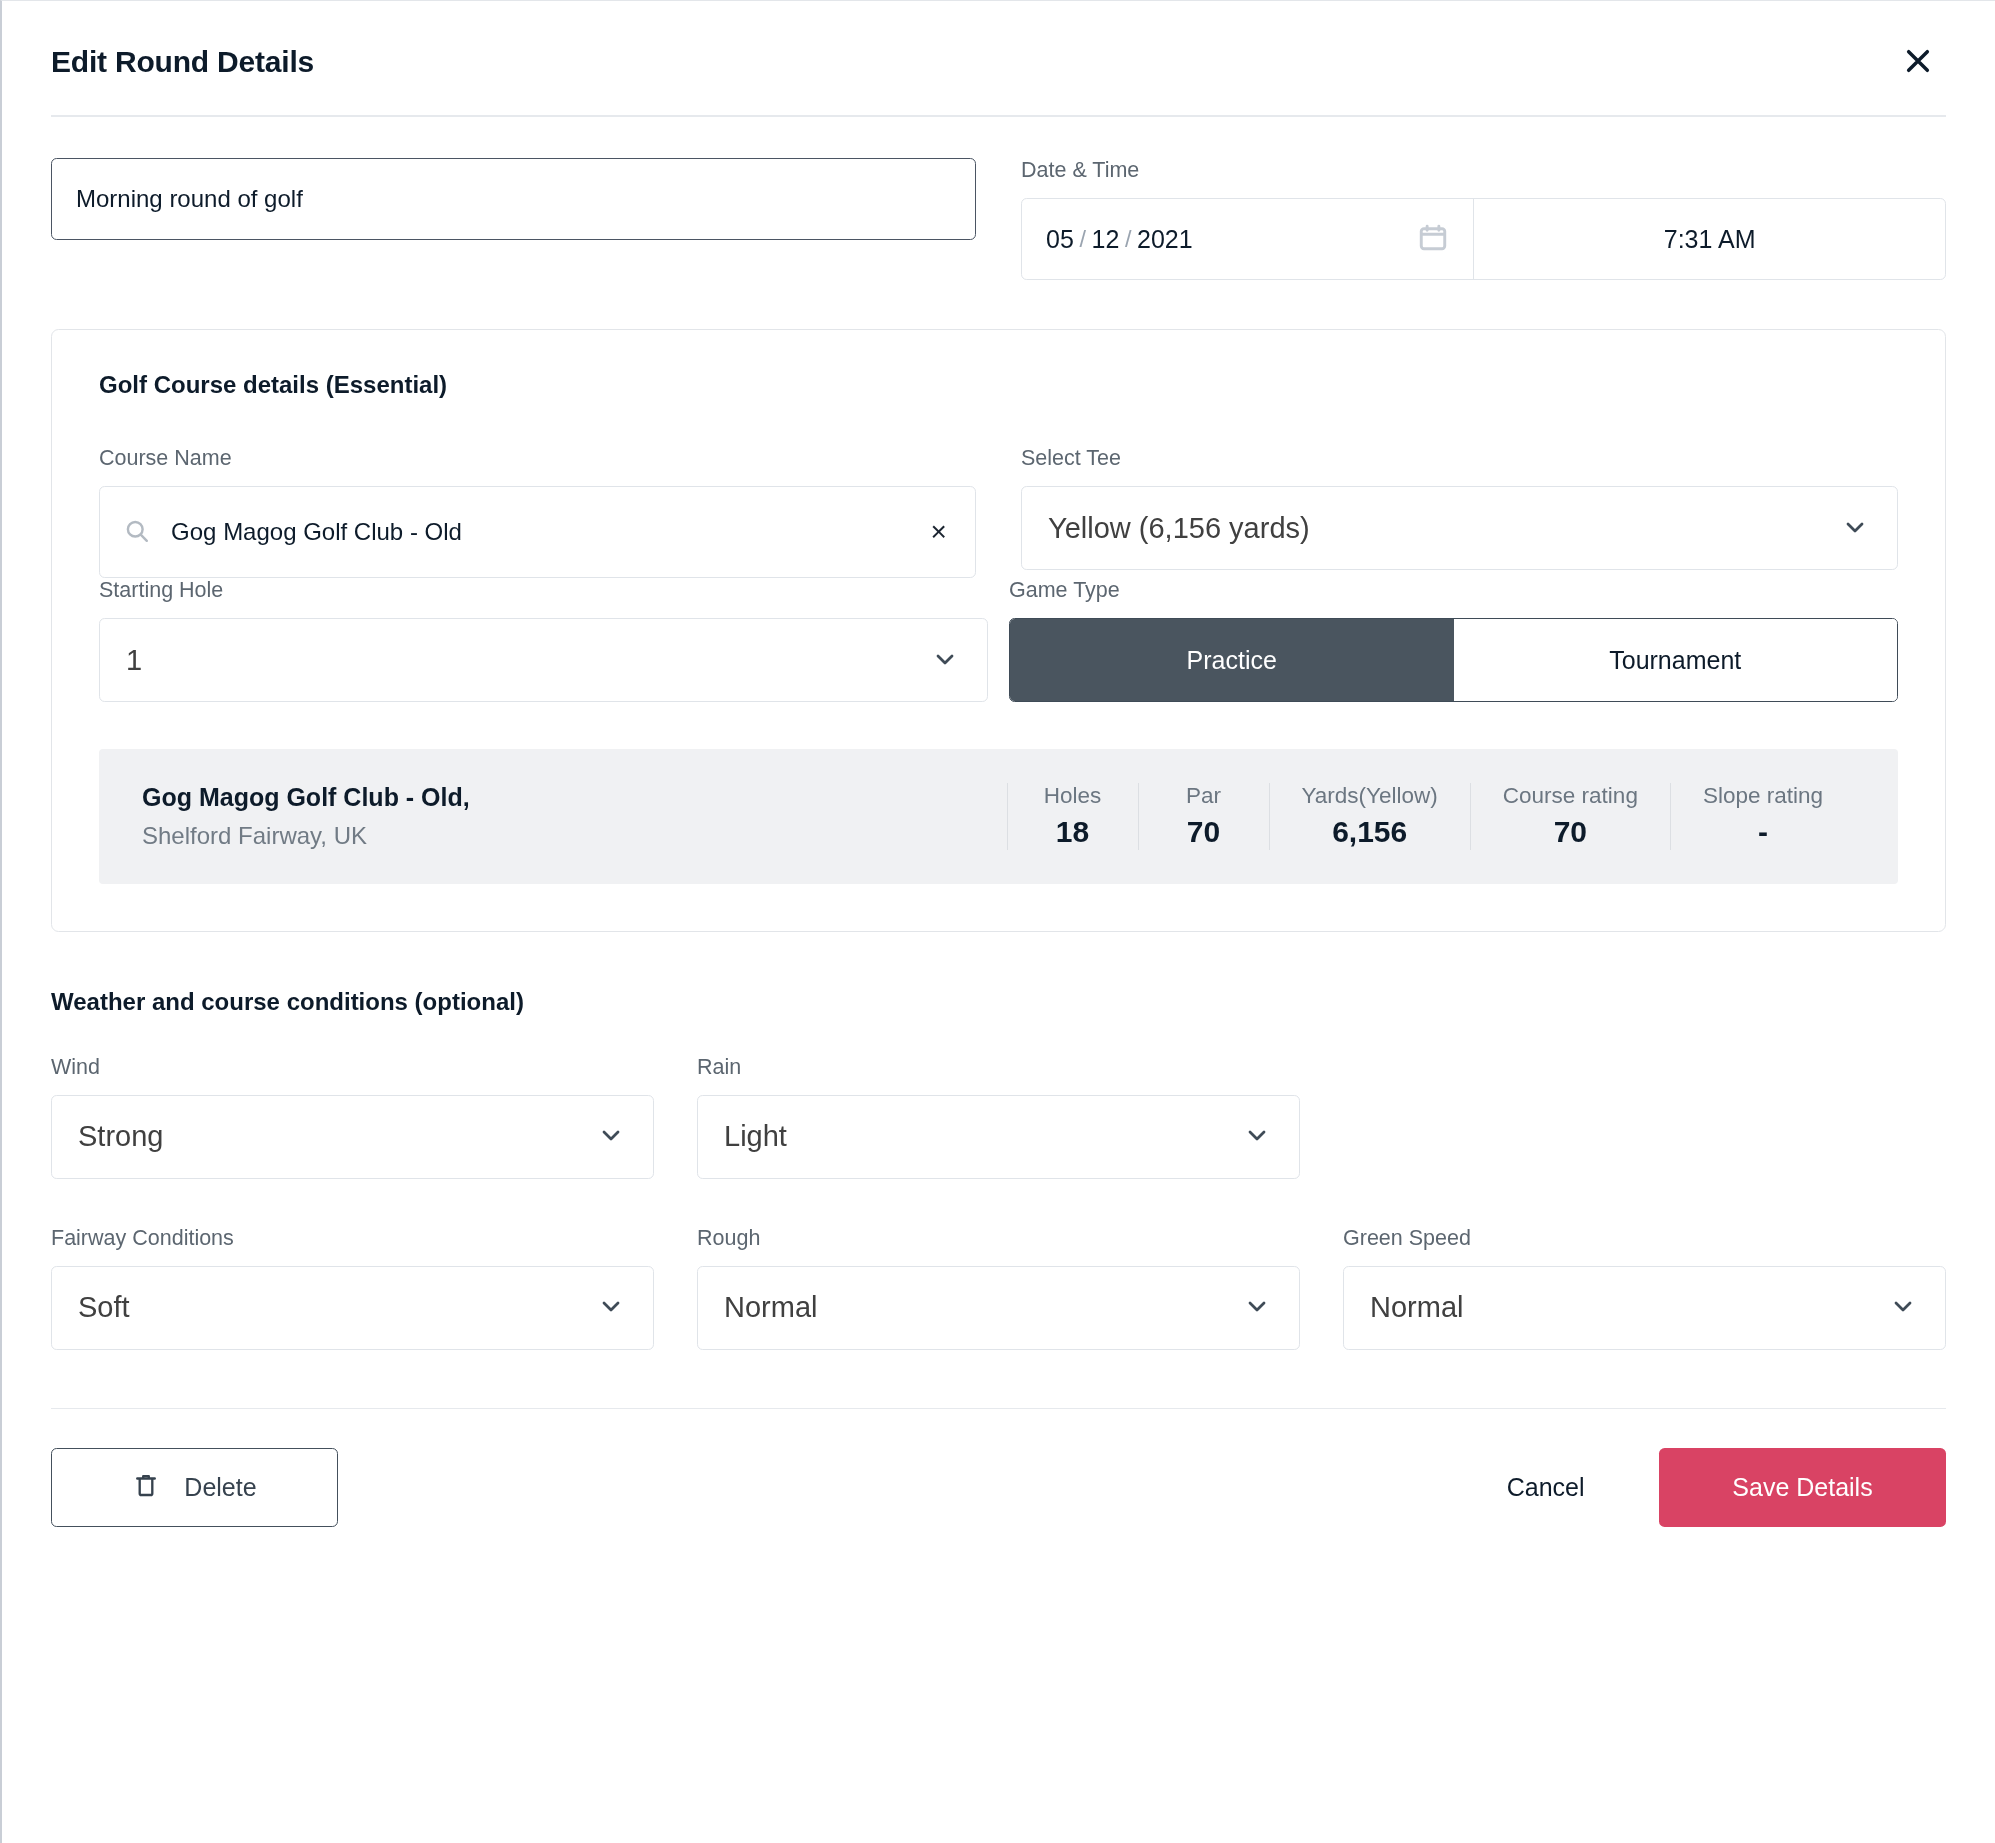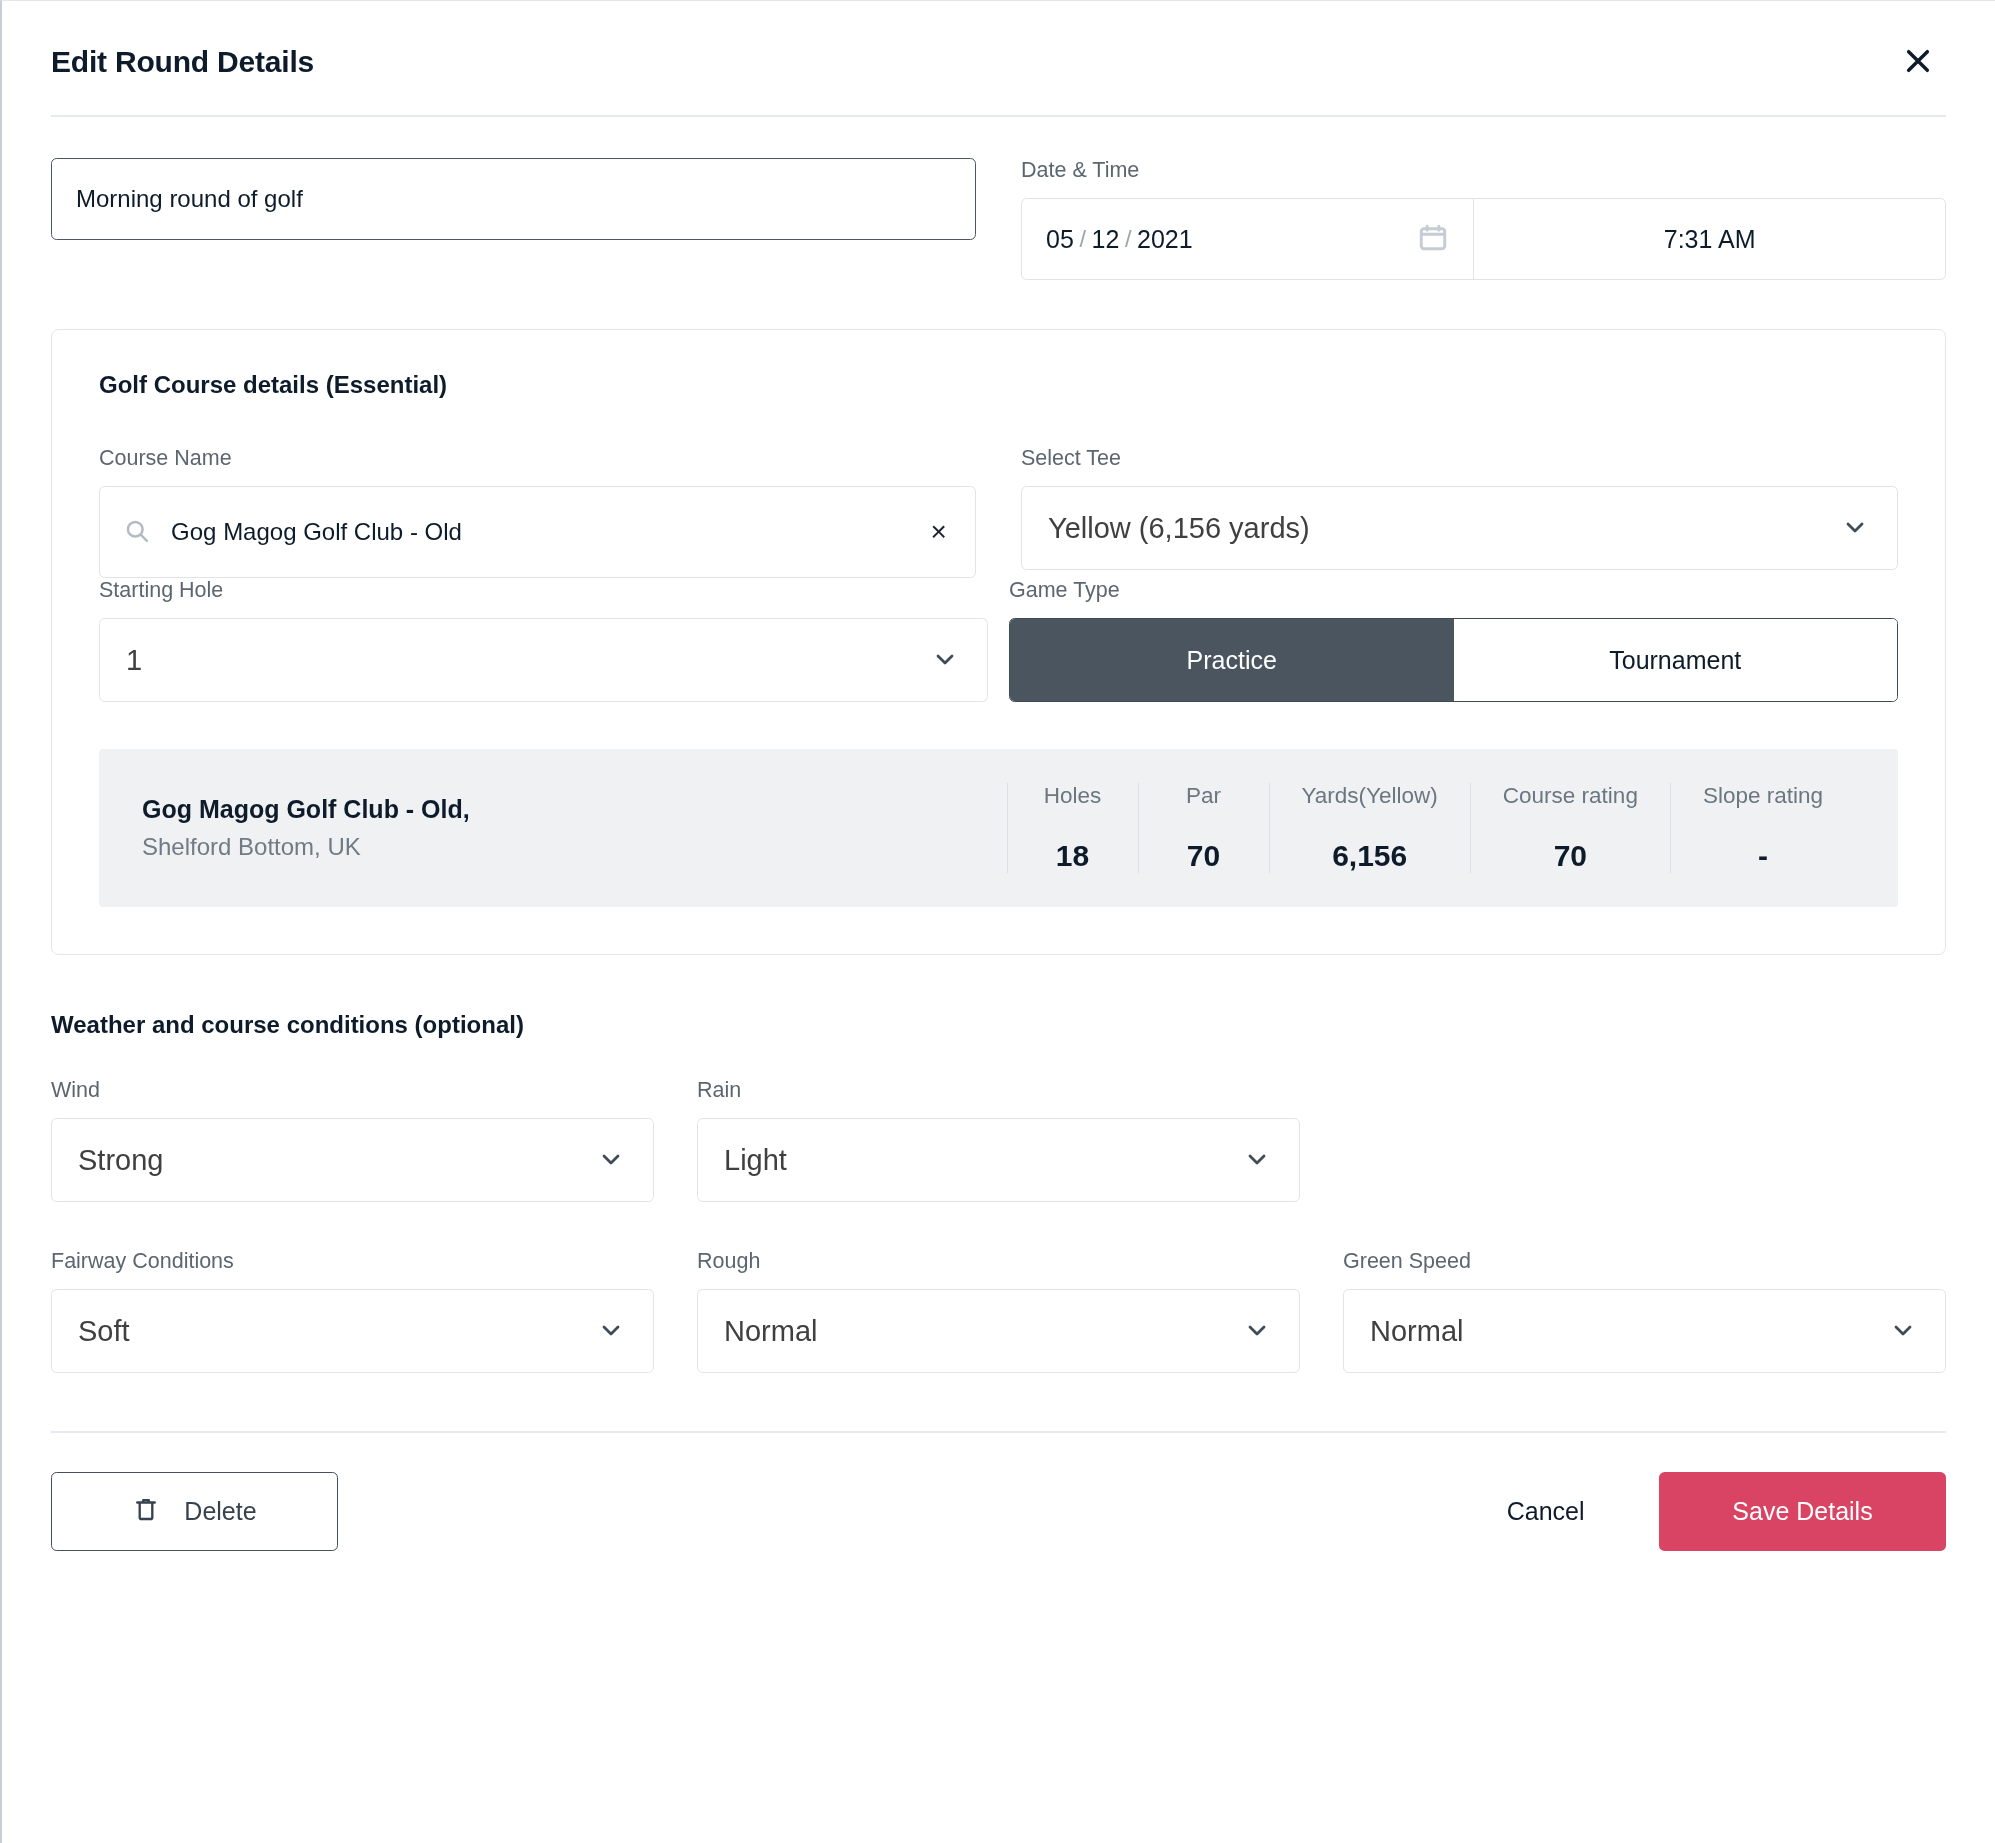--- a/index.html
+++ b/index.html
@@ -226,21 +226,21 @@
     border-left: 1.9px solid #dcdfe3;
     display: flex;
     flex-direction: column;
     align-items: center;
     justify-content: center;
     min-width: 131px;
   }
   .stat .k {
     font-size: 22.5px;
     color: #6b7681;
-    margin-bottom: 30px;
+    margin-bottom: 6px;
     white-space: nowrap;
   }
   .stat .v {
     font-size: 30px;
     font-weight: bold;
     color: #0d1b2a;
   }
 
   
   .section-title {
@@ -407,21 +407,21 @@
         <div class="segmented">
           <div class="seg active">Practice</div>
           <div class="seg">Tournament</div>
         </div>
       </div>
     </div>
 
     <div class="stats">
       <div class="stats-name">
         <div class="n1">Gog Magog Golf Club - Old,</div>
-        <div class="n2">Shelford Bottom, UK</div>
+        <div class="n2">Shelford Fairway, UK</div>
       </div>
       <div class="stat">
         <span class="k">Holes</span>
         <span class="v">18</span>
       </div>
       <div class="stat">
         <span class="k">Par</span>
         <span class="v">70</span>
       </div>
       <div class="stat">

